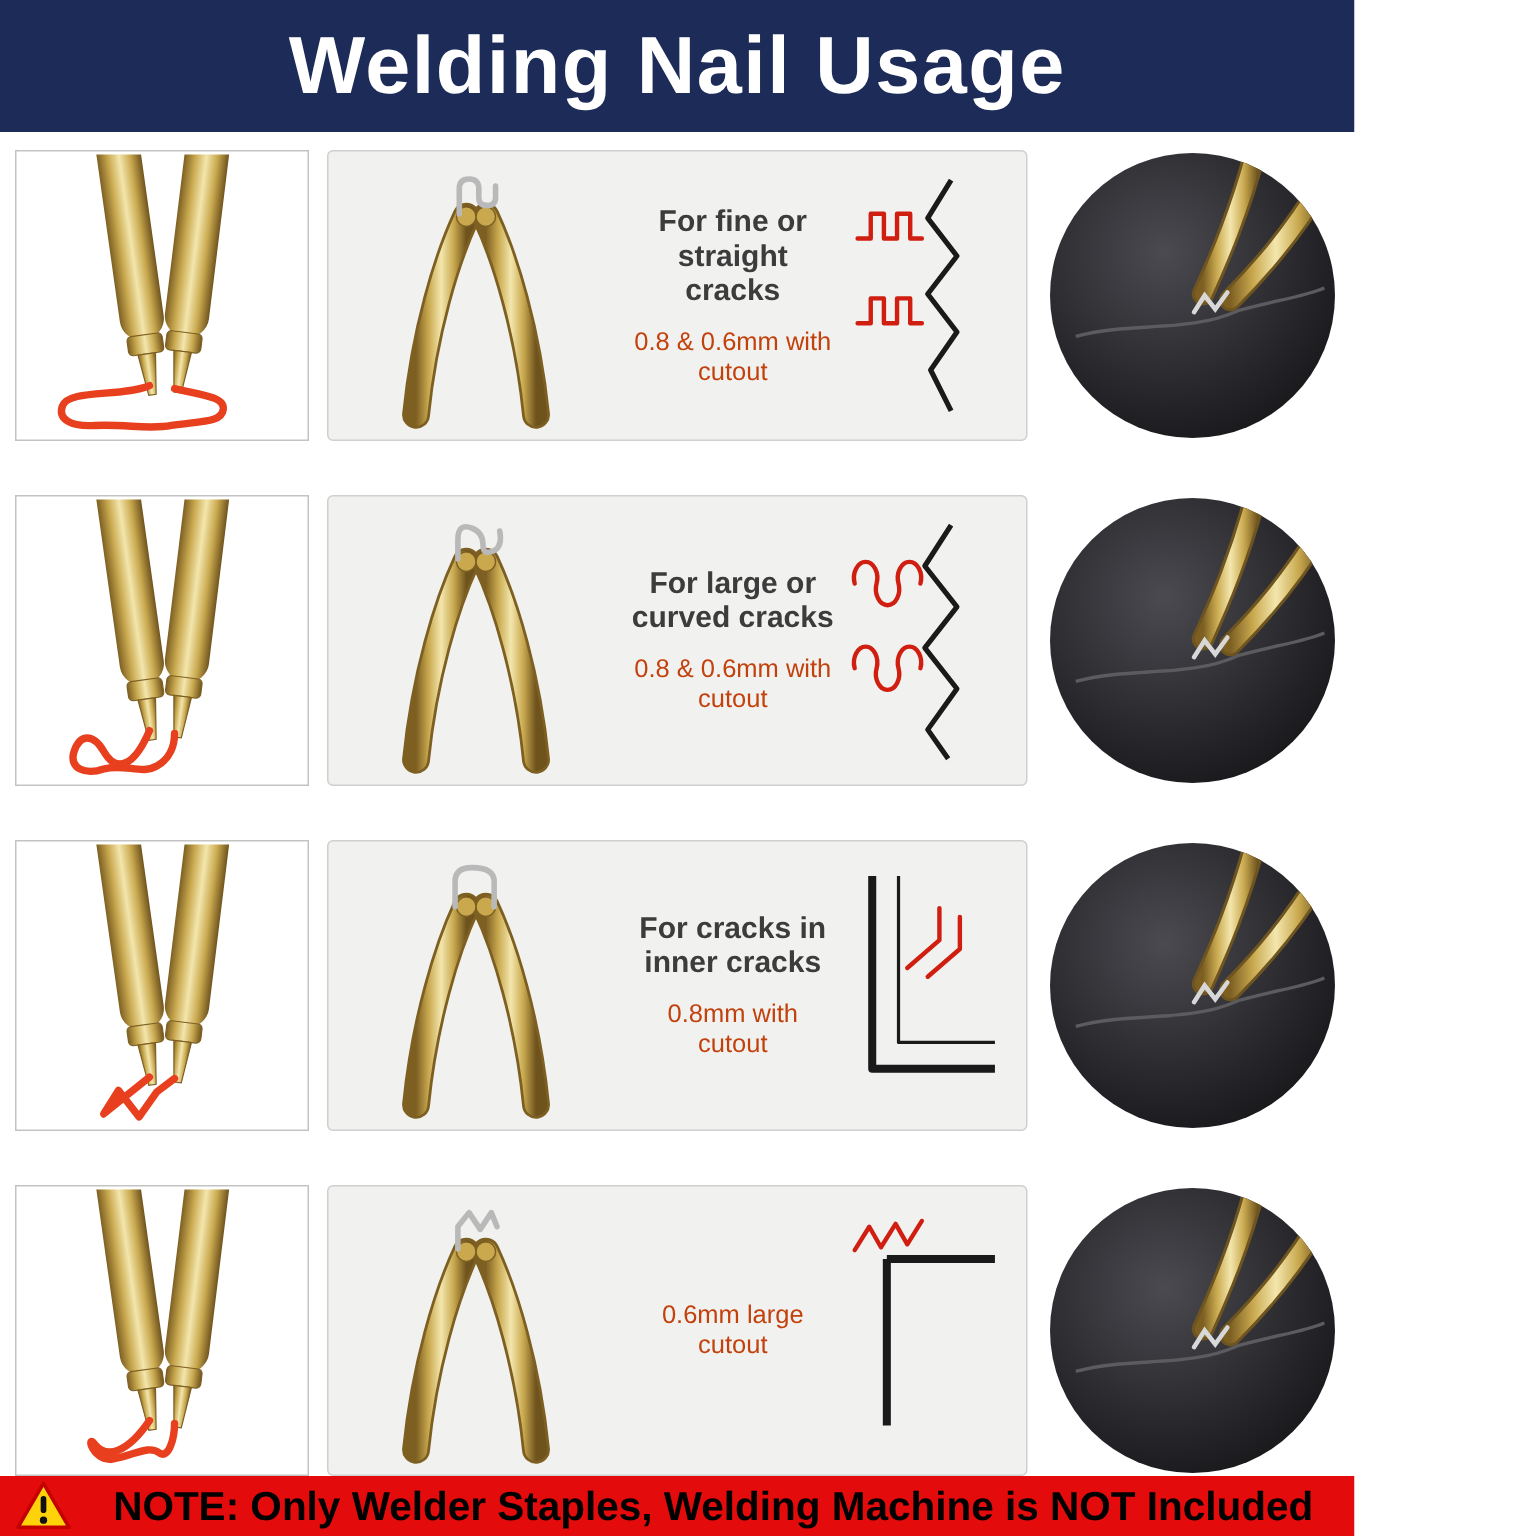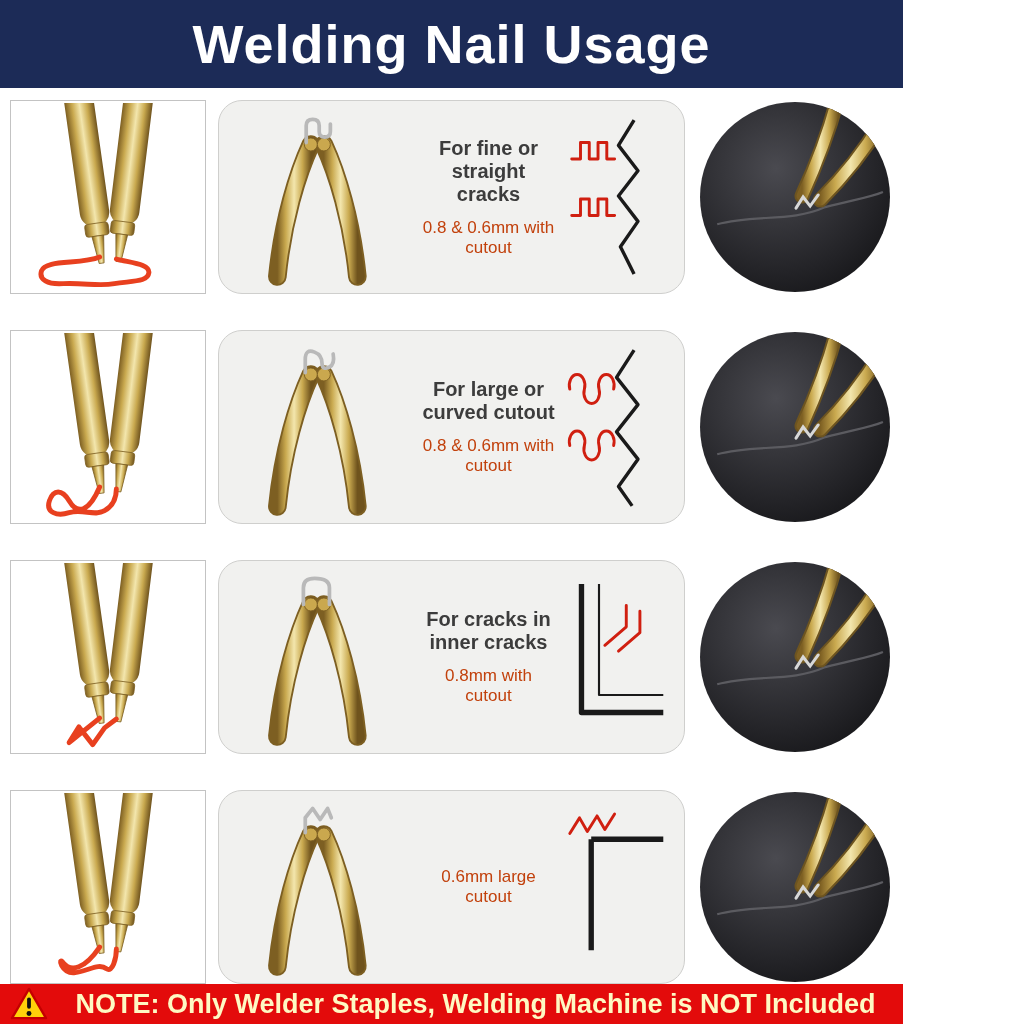--- a/index.html
+++ b/index.html
@@ -7,33 +7,33 @@
         font-family:"Liberation Sans",sans-serif;background:#fff;}
   
   .header{flex:0 0 88px;background:var(--header-bg,#1c2b57);display:flex;align-items:center;justify-content:center;}
   .header h1{margin:0;color:#fff;font-size:54px;font-weight:bold;letter-spacing:1px;}
   
   .rows{flex:1;padding:12px 10px 0 10px;box-sizing:border-box;}
   .row{height:194px;display:flex;gap:12px;margin-bottom:36px;}
   .row:last-child{margin-bottom:0;}
   .cell-left{flex:0 0 196px;border:1px solid #c3c3c3;background:#fff;display:flex;align-items:center;justify-content:center;box-sizing:border-box;}
   .cell-left svg{width:192px;height:188px;}
-  .panel{flex:1;background:var(--panel-bg,#f1f1ef);border:1px solid #cfcfcd;border-radius:24px;
+  .panel{flex:1;background:var(--panel-bg,#f1f1ef);border:1px solid #cfcfcd;border-radius:4px;
          display:flex;align-items:center;padding:16px 10px;box-sizing:border-box;}
   .panel-photo{width:186px;height:182px;flex:0 0 auto;}
   .panel-text{flex:1;text-align:center;padding:0 6px;}
   .panel-title{font-size:20px;font-weight:600;color:#3c3c3c;margin-bottom:12px;}
   .panel-sub{font-size:17px;color:#c2410c;}
   .pattern-svg{width:112px;height:166px;flex:0 0 auto;}
   .cell-circle{flex:0 0 196px;display:flex;align-items:center;justify-content:center;}
   .cell-circle svg{width:192px;height:192px;}
   
   .note{flex:0 0 40px;background:var(--note-bg,#e30b0b);display:flex;align-items:center;padding:0 10px;gap:10px;}
   .note-icon{width:38px;height:34px;flex:0 0 auto;}
-  .note-text{flex:1;text-align:center;color:#fef9c3;font-size:27px;font-weight:bold;white-space:nowrap;}
+  .note-text{flex:1;text-align:center;color:#000000;font-size:27px;font-weight:bold;white-space:nowrap;}
   
   .redwire{fill:none;stroke:var(--accent-red-wire,#e8401f);stroke-width:5;stroke-linecap:round;stroke-linejoin:round;}
   .crack{fill:none;stroke:var(--crack-black,#1a1a1a);stroke-width:3.5;stroke-linejoin:round;}
   .crack-thick{stroke-width:5.5;}
   .crack-thin{stroke-width:2.2;}
   .staple-red{fill:none;stroke:var(--staple-red,#d01f10);stroke-width:3;stroke-linecap:round;stroke-linejoin:round;}
   .staple-silver{fill:none;stroke:var(--staple-silver,#b9b9b9);stroke-width:4;stroke-linecap:round;stroke-linejoin:round;}
   .elec-base{stroke:#7d5f22;stroke-width:20;fill:none;stroke-linecap:round;}
   .elec-gold{stroke:url(#goldGrad);stroke-width:16;fill:none;stroke-linecap:round;}
   .elecc-base{stroke:#6d5420;stroke-width:15;fill:none;stroke-linecap:round;}
@@ -131,21 +131,21 @@
           <use href="#sym-electrode" transform="translate(112,-18) rotate(7,18,0)"></use>
           <path class="redwire" d="M89,156 C78,182 66,184 58,170 C51,158 42,158 38,170 C34,182 46,186 58,182 C72,178 84,186 94,180 C103,175 106,166 106,158"></path>
         </svg>
       </div>
       <div class="panel">
         <svg class="panel-photo" viewBox="0 0 200 185">
           <use href="#sym-panel-electrodes"></use>
           <path class="staple-silver" d="M82,34 V20 Q82,8 92,12 Q100,15 100,24 Q100,32 108,28 Q114,25 112,14"></path>
         </svg>
         <div class="panel-text">
-          <div class="panel-title">For large or curved cutout</div>
+          <div class="panel-title">For large or curved cracks</div>
           <div class="panel-sub">0.8 &amp; 0.6mm with cutout</div>
         </div>
         <svg class="pattern-svg" viewBox="0 0 115 170">
           <polyline class="crack" points="74,6 56,34 78,62 56,90 78,118 58,146 72,166"></polyline>
           <path class="staple-red" d="M8,46 a8,11 0 1 1 15,0 a8,11 0 1 0 15,0 a8,11 0 1 1 15,0"></path>
           <path class="staple-red" d="M8,104 a8,11 0 1 1 15,0 a8,11 0 1 0 15,0 a8,11 0 1 1 15,0"></path>
         </svg>
       </div>
       <div class="cell-circle">
         <svg viewBox="0 0 190 190">

